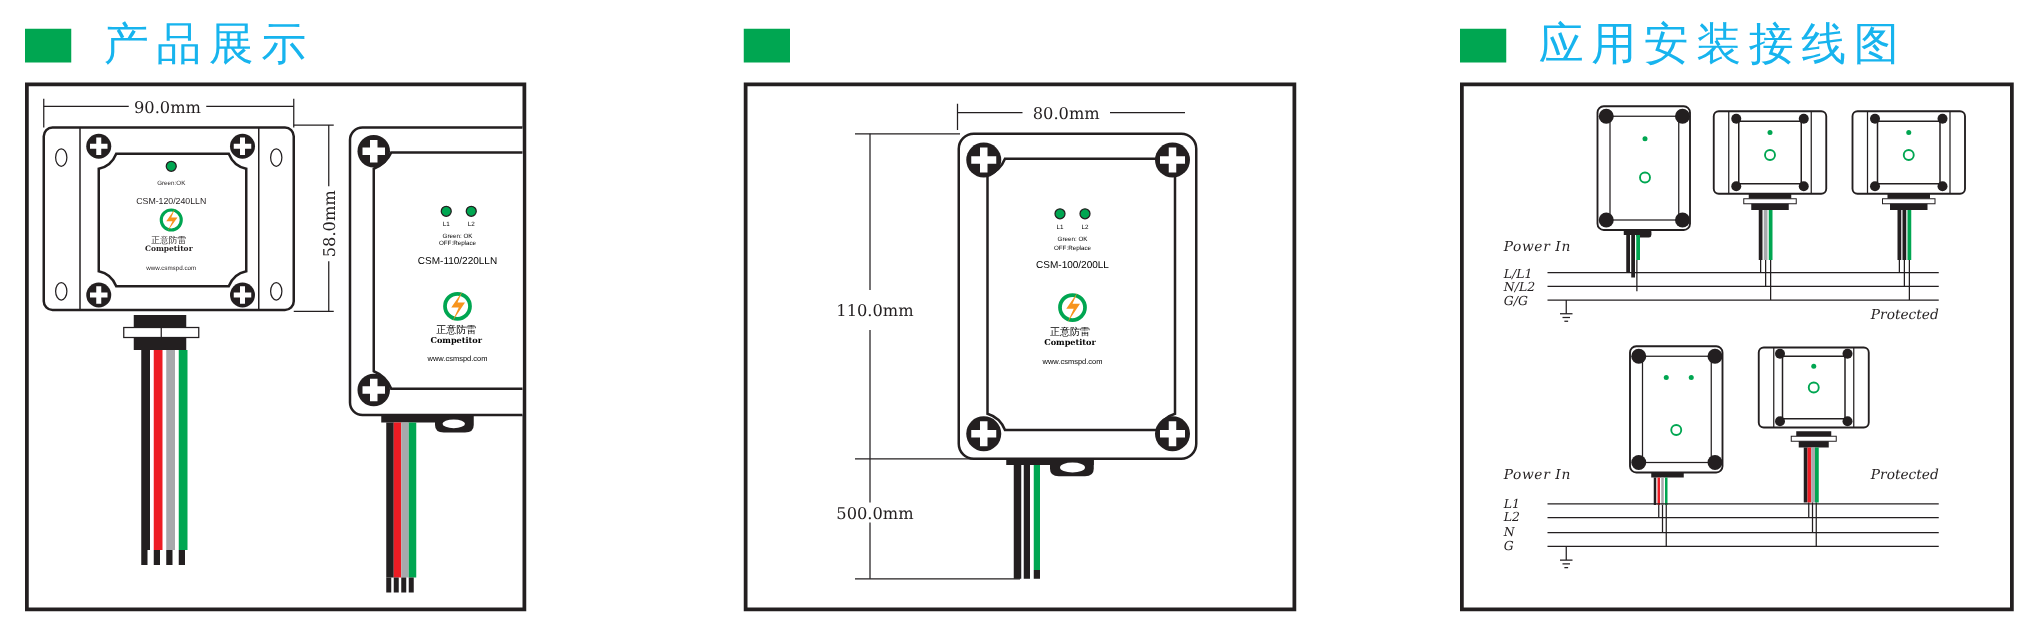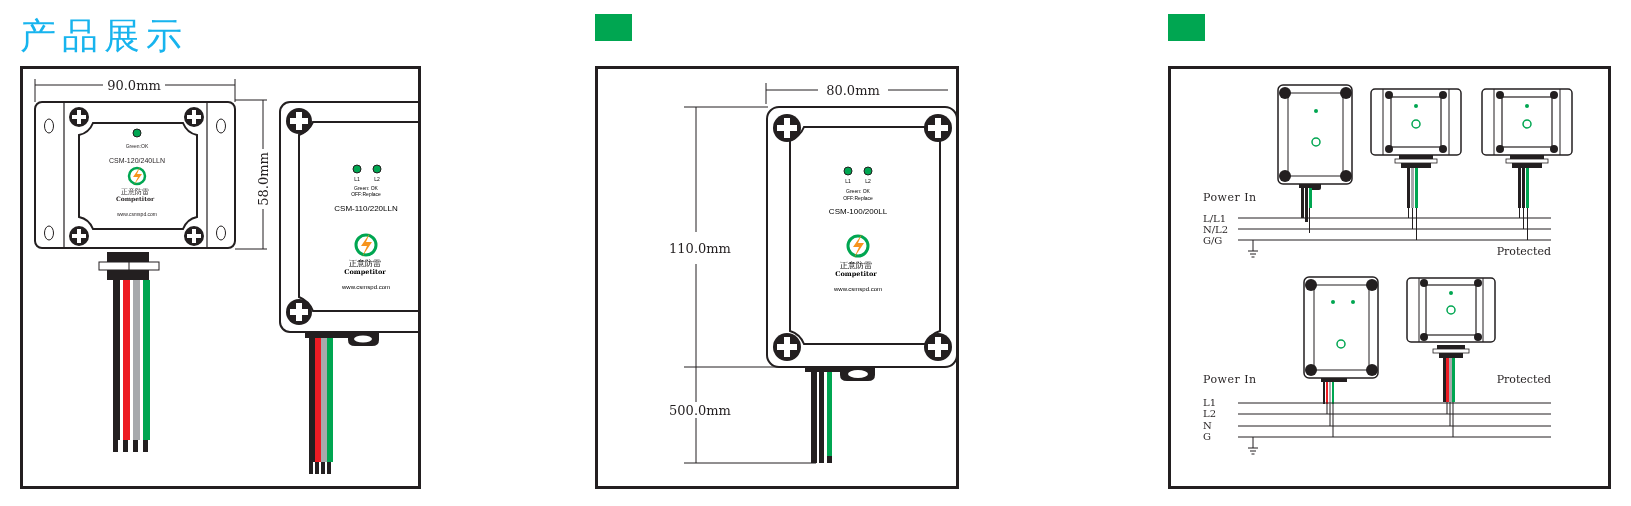--- a/index.html
+++ b/index.html
@@ -1,18 +1,18 @@
 <!DOCTYPE html>
 <html><head>
 <meta charset="utf-8">
 <style>
   html,body{margin:0;padding:0;background:#fff;}
   body{width:1631px;height:506px;position:relative;overflow:hidden;font-family:"DejaVu Serif",serif;}
   .section{position:absolute;top:0;}
-  .sec-head{position:absolute;top:14px;left:0;height:44px;display:flex;align-items:center;flex-direction:column;}
+  .sec-head{position:absolute;top:14px;left:0;height:44px;display:flex;align-items:center;}
   .sec-square{width:37px;height:27px;background:#00a651;margin-right:26px;}
   .sec-title{color:#17b4ee;font-size:36px;letter-spacing:6px;font-family:"DejaVu Serif",serif;line-height:44px;}
   .panel{position:absolute;top:66px;height:423px;border:3px solid #231f20;box-sizing:border-box;background:#fff;}
   svg text{font-family:"DejaVu Serif",serif;}
   .sans{font-family:"Liberation Sans",sans-serif;}
 </style>
 </head>
 <body>
 
 <div class="section" style="left:20px;width:400px;">
@@ -150,21 +150,21 @@
       <rect x="304" y="393" width="4" height="12" fill="#231f20"></rect>
     </g>
   </svg>
 </div>
 
 <div class="section" style="left:595px;width:442px;">
   <div class="sec-head">
     <div class="sec-square"></div>
   </div>
 </div>
-<div class="panel" style="left:595px;width:364px;">
+<div class="panel" style="left:595px;width:442px;">
   <svg width="436" height="417" viewBox="0 0 436 417">
     <g>
       <line x1="168" y1="14" x2="168" y2="35" stroke="#231f20"></line>
       <line x1="168" y1="21" x2="220" y2="21" stroke="#231f20"></line>
       <line x1="290" y1="21" x2="350" y2="21" stroke="#231f20"></line>
       <text x="255" y="26" font-size="13" text-anchor="middle" fill="#231f20">80.0mm</text>
     </g>
     <g>
       <line x1="86" y1="38" x2="170" y2="38" stroke="#231f20"></line>
       <line x1="98" y1="38" x2="98" y2="163" stroke="#231f20"></line>
@@ -224,23 +224,24 @@
       <rect x="221" y="303" width="5" height="91" fill="#231f20"></rect>
       <rect x="229" y="303" width="5" height="84" fill="#00a651"></rect>
       <rect x="229" y="387" width="5" height="7" fill="#231f20"></rect>
     </g>
   </svg>
 </div>
 
 <div class="section" style="left:1168px;width:443px;">
   <div class="sec-head">
     <div class="sec-square"></div>
+    <div class="sec-title">应用安装接线图</div>
   </div>
 </div>
-<div class="panel" style="left:1168px;width:443px;">
+<div class="panel" style="left:1168px;width:443px;font-style:italic;">
   <svg width="437" height="417" viewBox="0 0 437 417">
 
     <g>
 
       <g>
         <rect x="107" y="16" width="74" height="99" rx="5" fill="#fff" stroke="#231f20" stroke-width="1.5"></rect>
         <rect x="117" y="24" width="55" height="83" fill="none" stroke="#231f20"></rect>
         <circle cx="114" cy="24" r="6" fill="#231f20"></circle>
           <circle cx="175" cy="24" r="6" fill="#231f20"></circle>
         <circle cx="114" cy="107" r="6" fill="#231f20"></circle>

